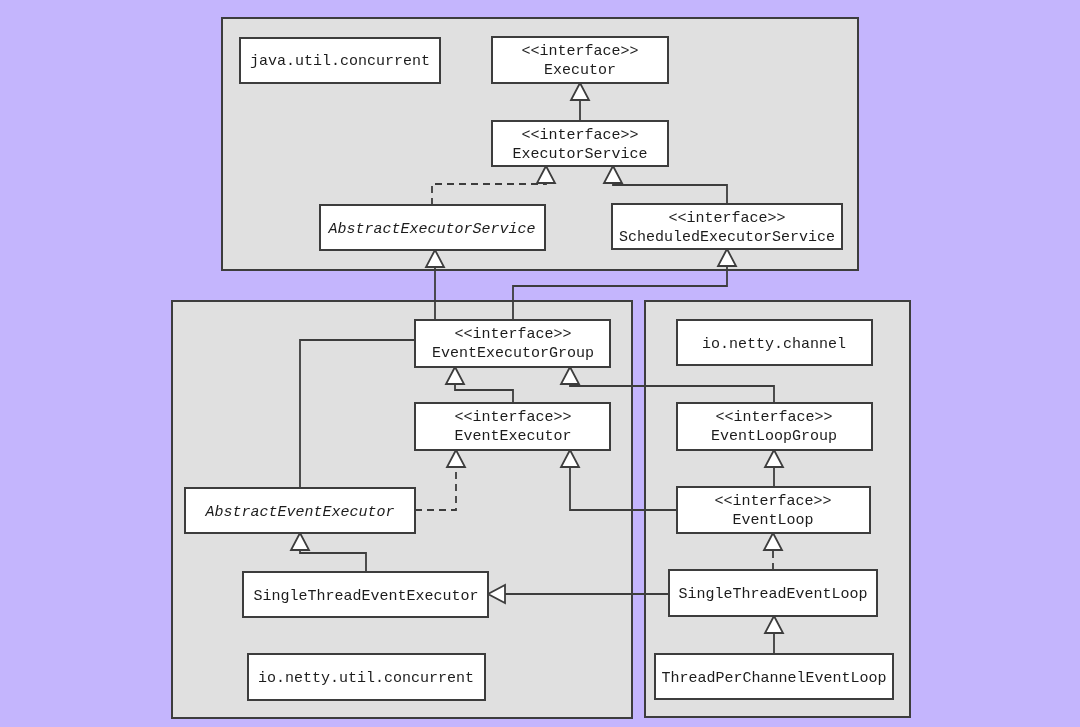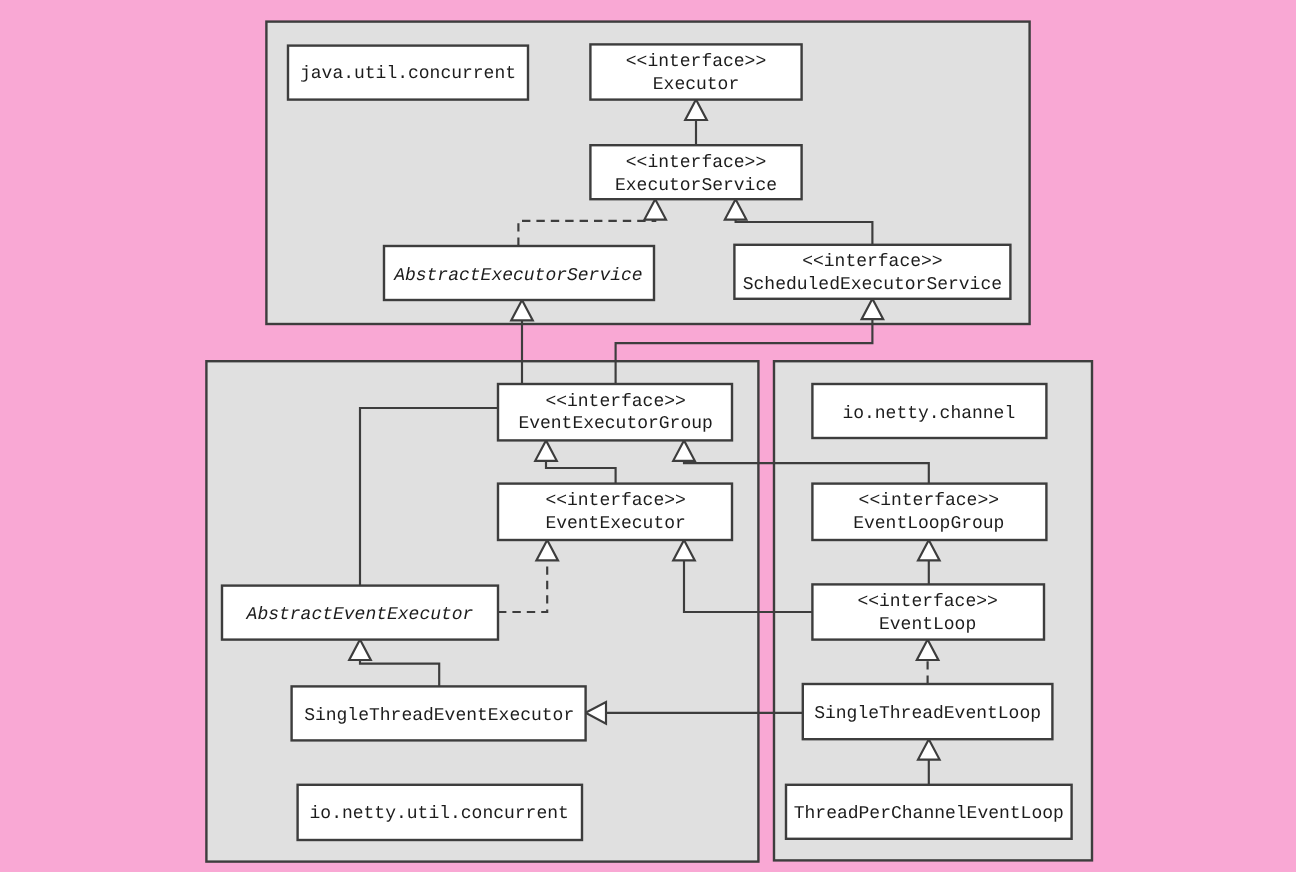--- a/index.html
+++ b/index.html
@@ -1,20 +1,20 @@
 <!DOCTYPE html>
 <html><head>
 <meta charset="utf-8">
 <style>
   html, body { margin: 0; padding: 0; background: #ffffff; }
   .stage {
     position: relative;
     width: 1080px;
     height: 727px;
-    background: #f9a8d4;
+    background: #c4b5fd;
     overflow: hidden;
   }
   svg { display: block; }
   .pkg-rect { stroke: #3d3d3d; stroke-width: 2; }
   .node-rect { stroke: #3d3d3d; stroke-width: 2; }
   .edge path { stroke: #3d3d3d; stroke-width: 1.8; fill: none; }
   .edge.dashed path { stroke-dasharray: 7 5; }
   .arrowhead { stroke: #3d3d3d; stroke-width: 1.8; }
   text {
     font-family: "Liberation Mono", "DejaVu Sans Mono", monospace;

